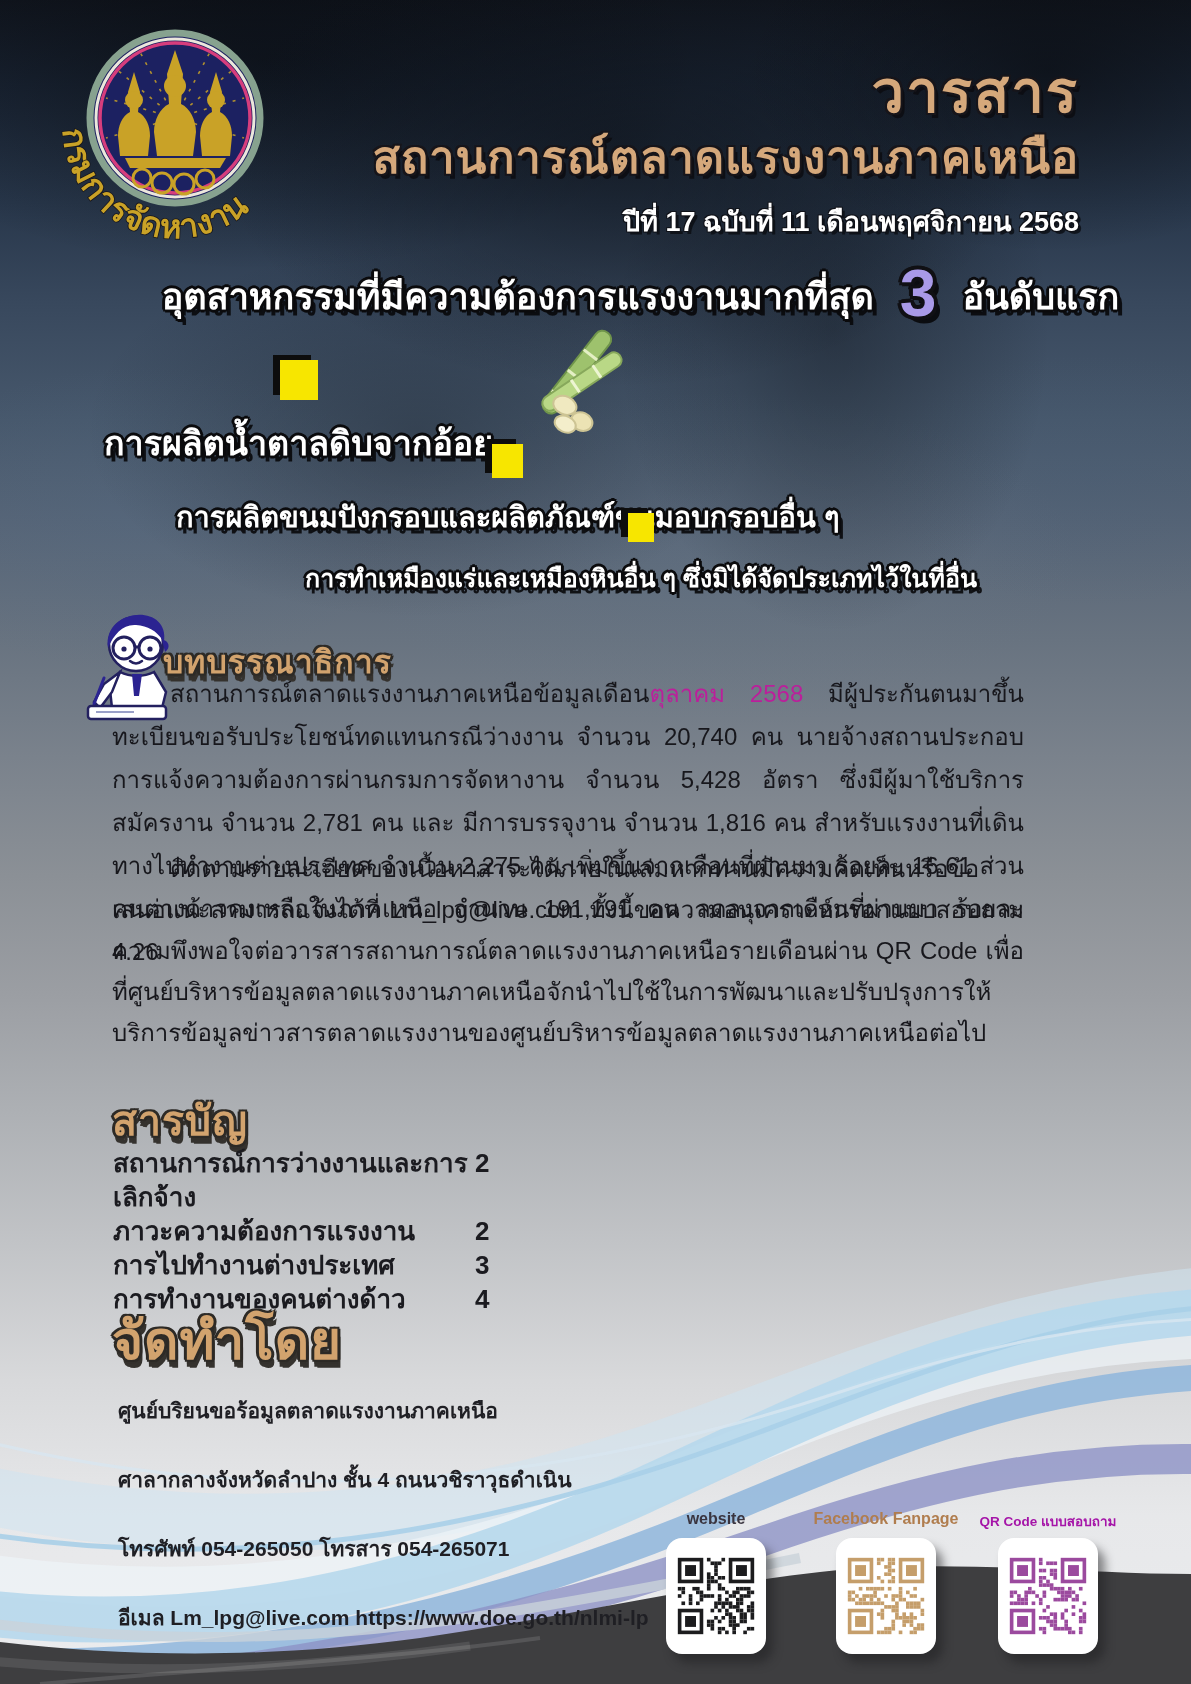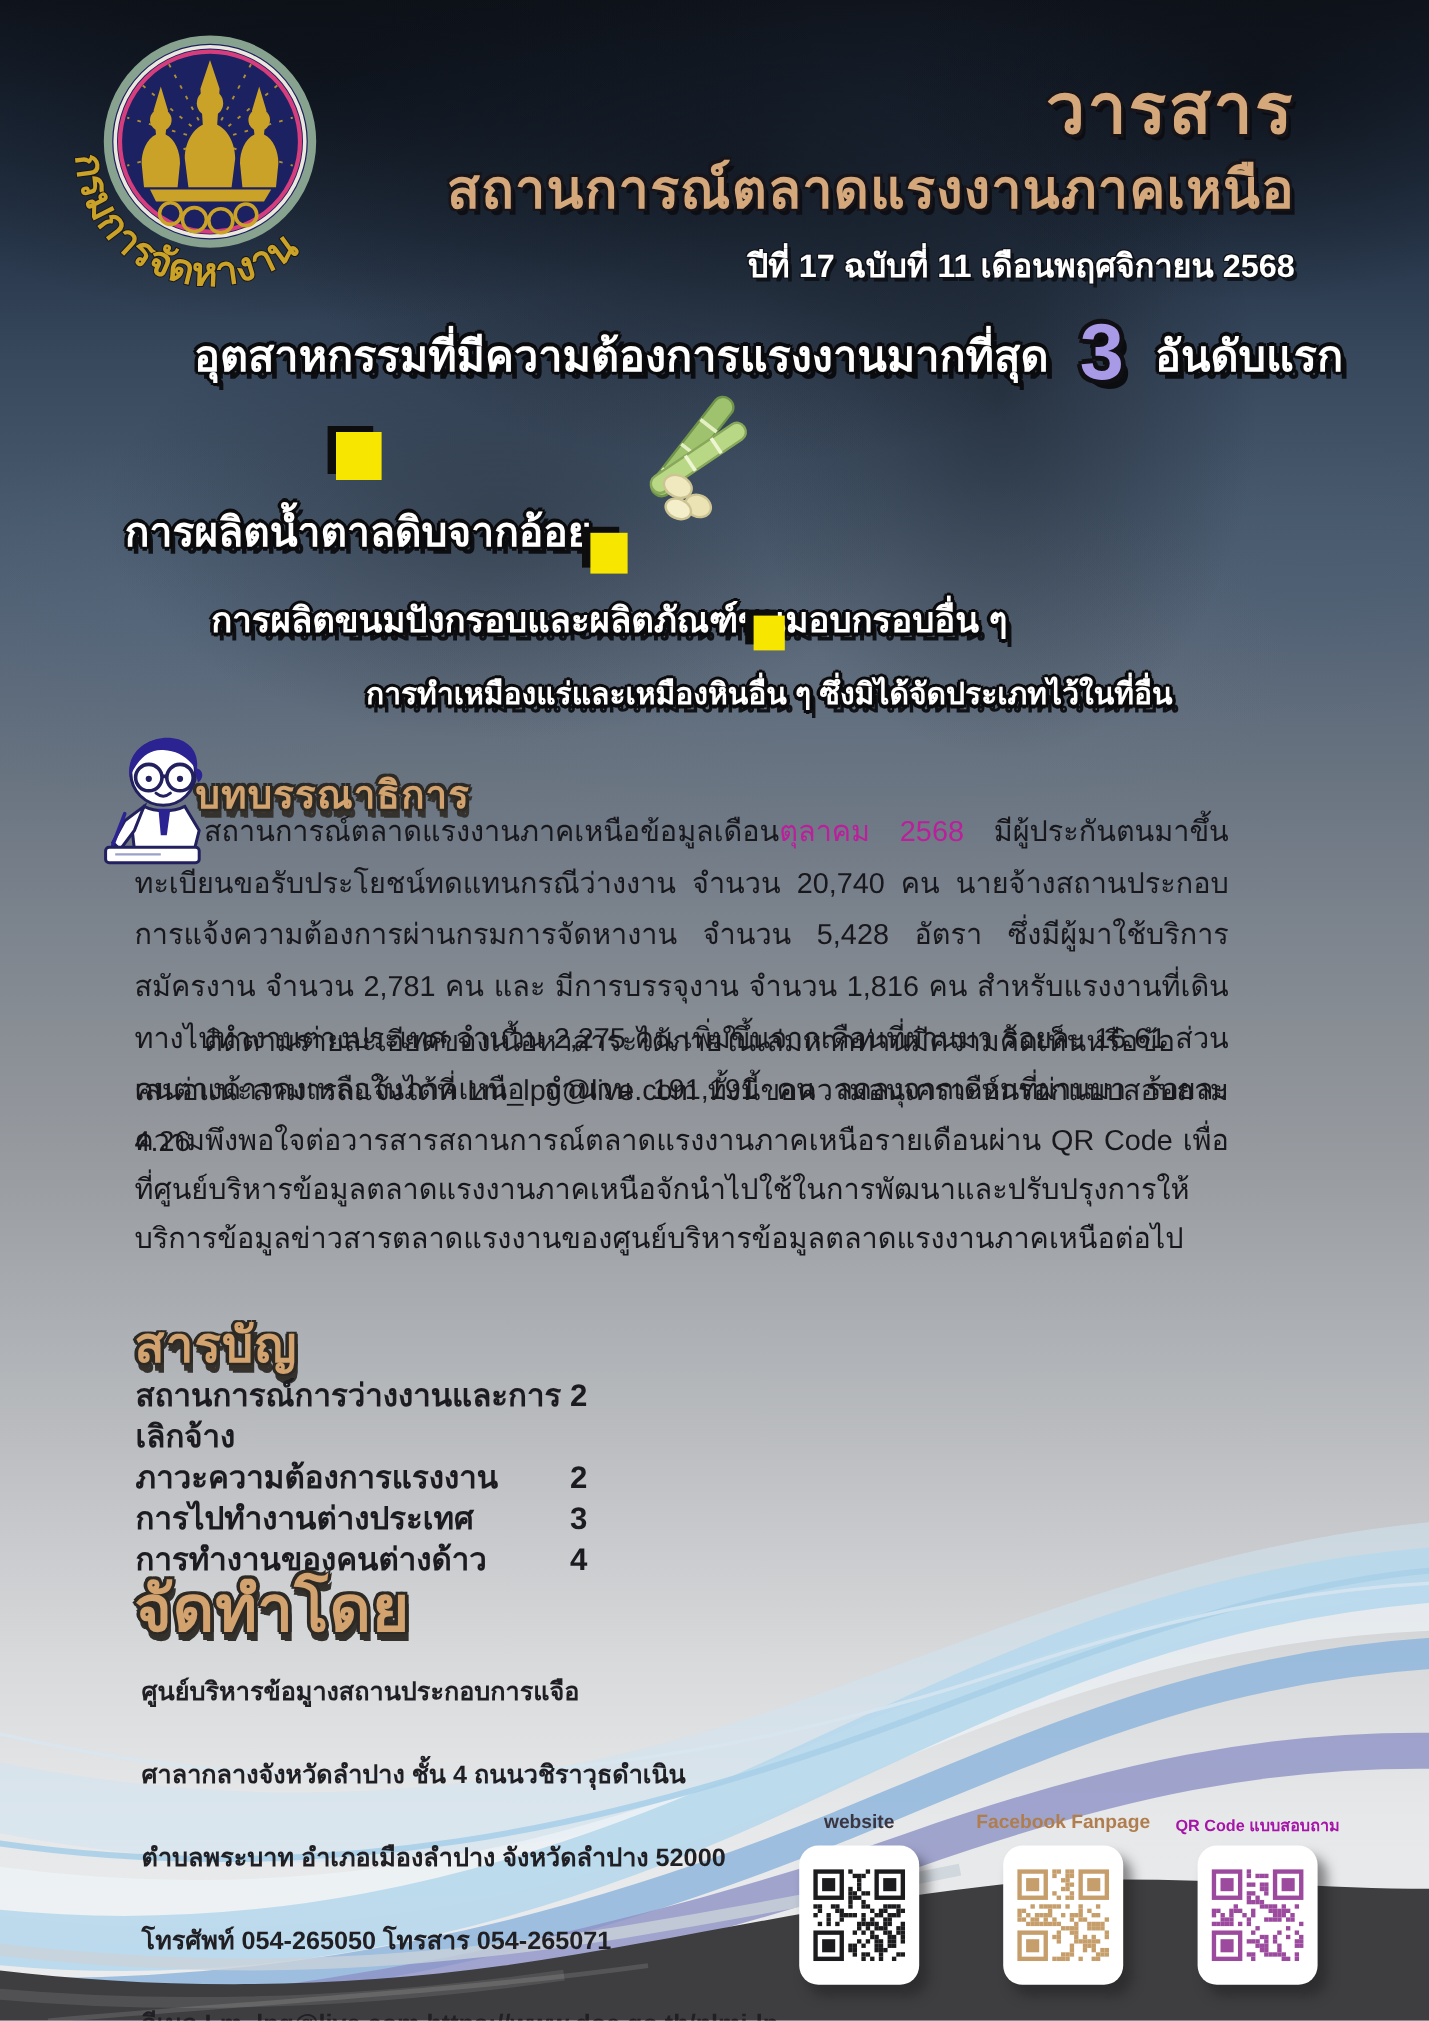--- a/index.html
+++ b/index.html
@@ -236,23 +236,22 @@
       <span class="toc-page">3</span>
     </div>
     <div class="toc-row">
       <span class="toc-label">การทำงานของคนต่างด้าว</span>
       <span class="toc-page">4</span>
     </div>
   </div>
 
   <div class="abs pub-head tanhead">จัดทำโดย</div>
   <div class="abs pub-lines">
-    <div>ศูนย์บริหารข้อมูางสถานประกอบการแจือ</div>
+    <div>ศูนย์บริยนขอร้อมูลตลาดแรงงานภาคเหนือ</div>
     <div>ศาลากลางจังหวัดลำปาง ชั้น 4 ถนนวชิราวุธดำเนิน</div>
-    <div>ตำบลพระบาท อำเภอเมืองลำปาง จังหวัดลำปาง 52000</div>
     <div>โทรศัพท์ 054-265050 โทรสาร 054-265071</div>
     <div>อีเมล Lm_lpg@live.com https://www.doe.go.th/nlmi-lp</div>
   </div>
 
   <div class="abs qr-label" style="left: 626px; color: rgb(58, 53, 64);">website</div>
   <div class="abs qr-label" style="left: 796px; color: rgb(176, 125, 78);">Facebook Fanpage</div>
   <div class="abs qr-label" style="left: 958px; font-size: 13.5px; color: rgb(165, 21, 168);">QR Code แบบสอบถาม</div>
 
   <div class="abs qr-card" style="left:666px">
       <svg width="80" height="80" viewBox="-2 -2 88 88">

